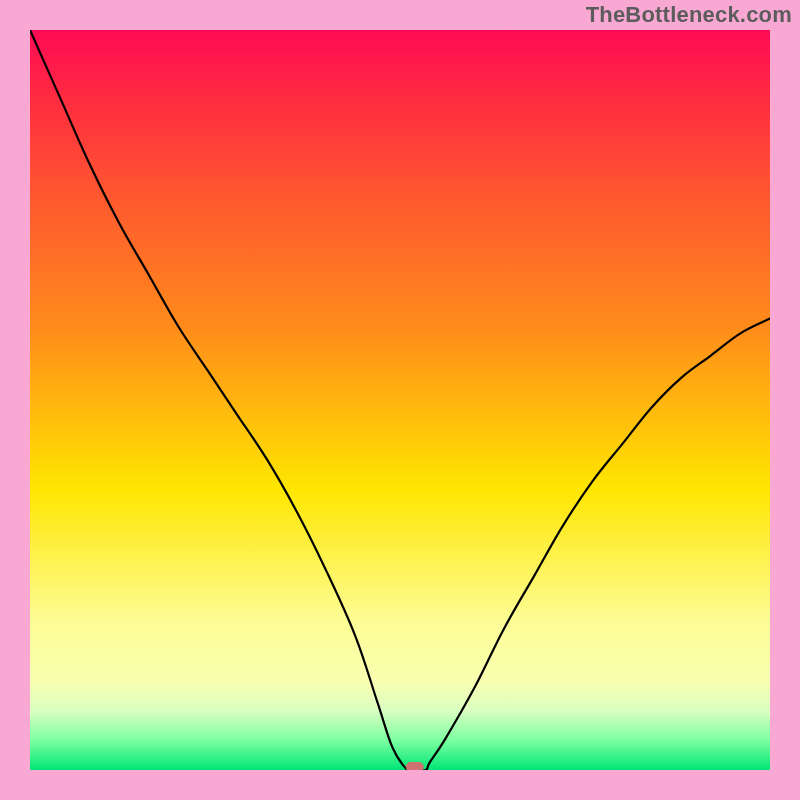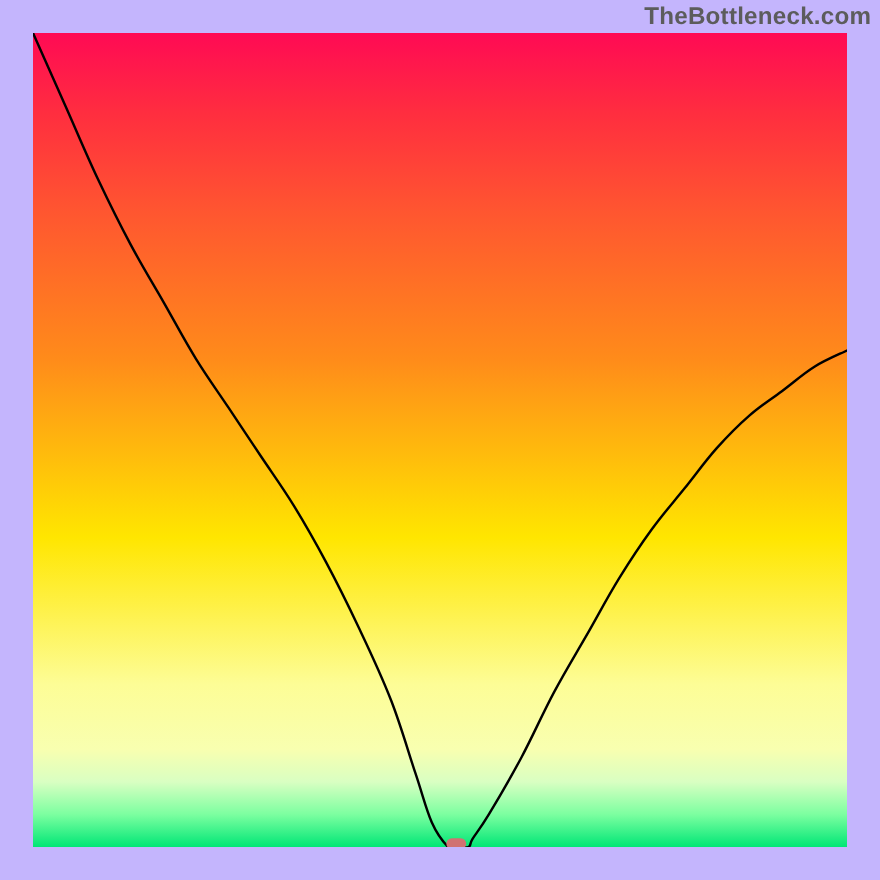--- a/index.html
+++ b/index.html
@@ -1,21 +1,21 @@
 <!DOCTYPE html>
 <html><head>
 <meta charset="utf-8">
 <style>
   * { margin: 0; padding: 0; box-sizing: border-box; }
   html, body { width: 800px; height: 800px; overflow: hidden; background: #000; }
   .frame {
     position: relative;
     width: 800px;
     height: 800px;
-    background: #c4b5fd;
+    background: #f9a8d4;
   }
   .attribution {
     position: absolute;
     top: 2px;
     right: 8px;
     font-family: Arial, Helvetica, sans-serif;
     font-size: 22px;
     font-weight: 600;
     color: #5c5c5c;
     letter-spacing: 0.2px;

